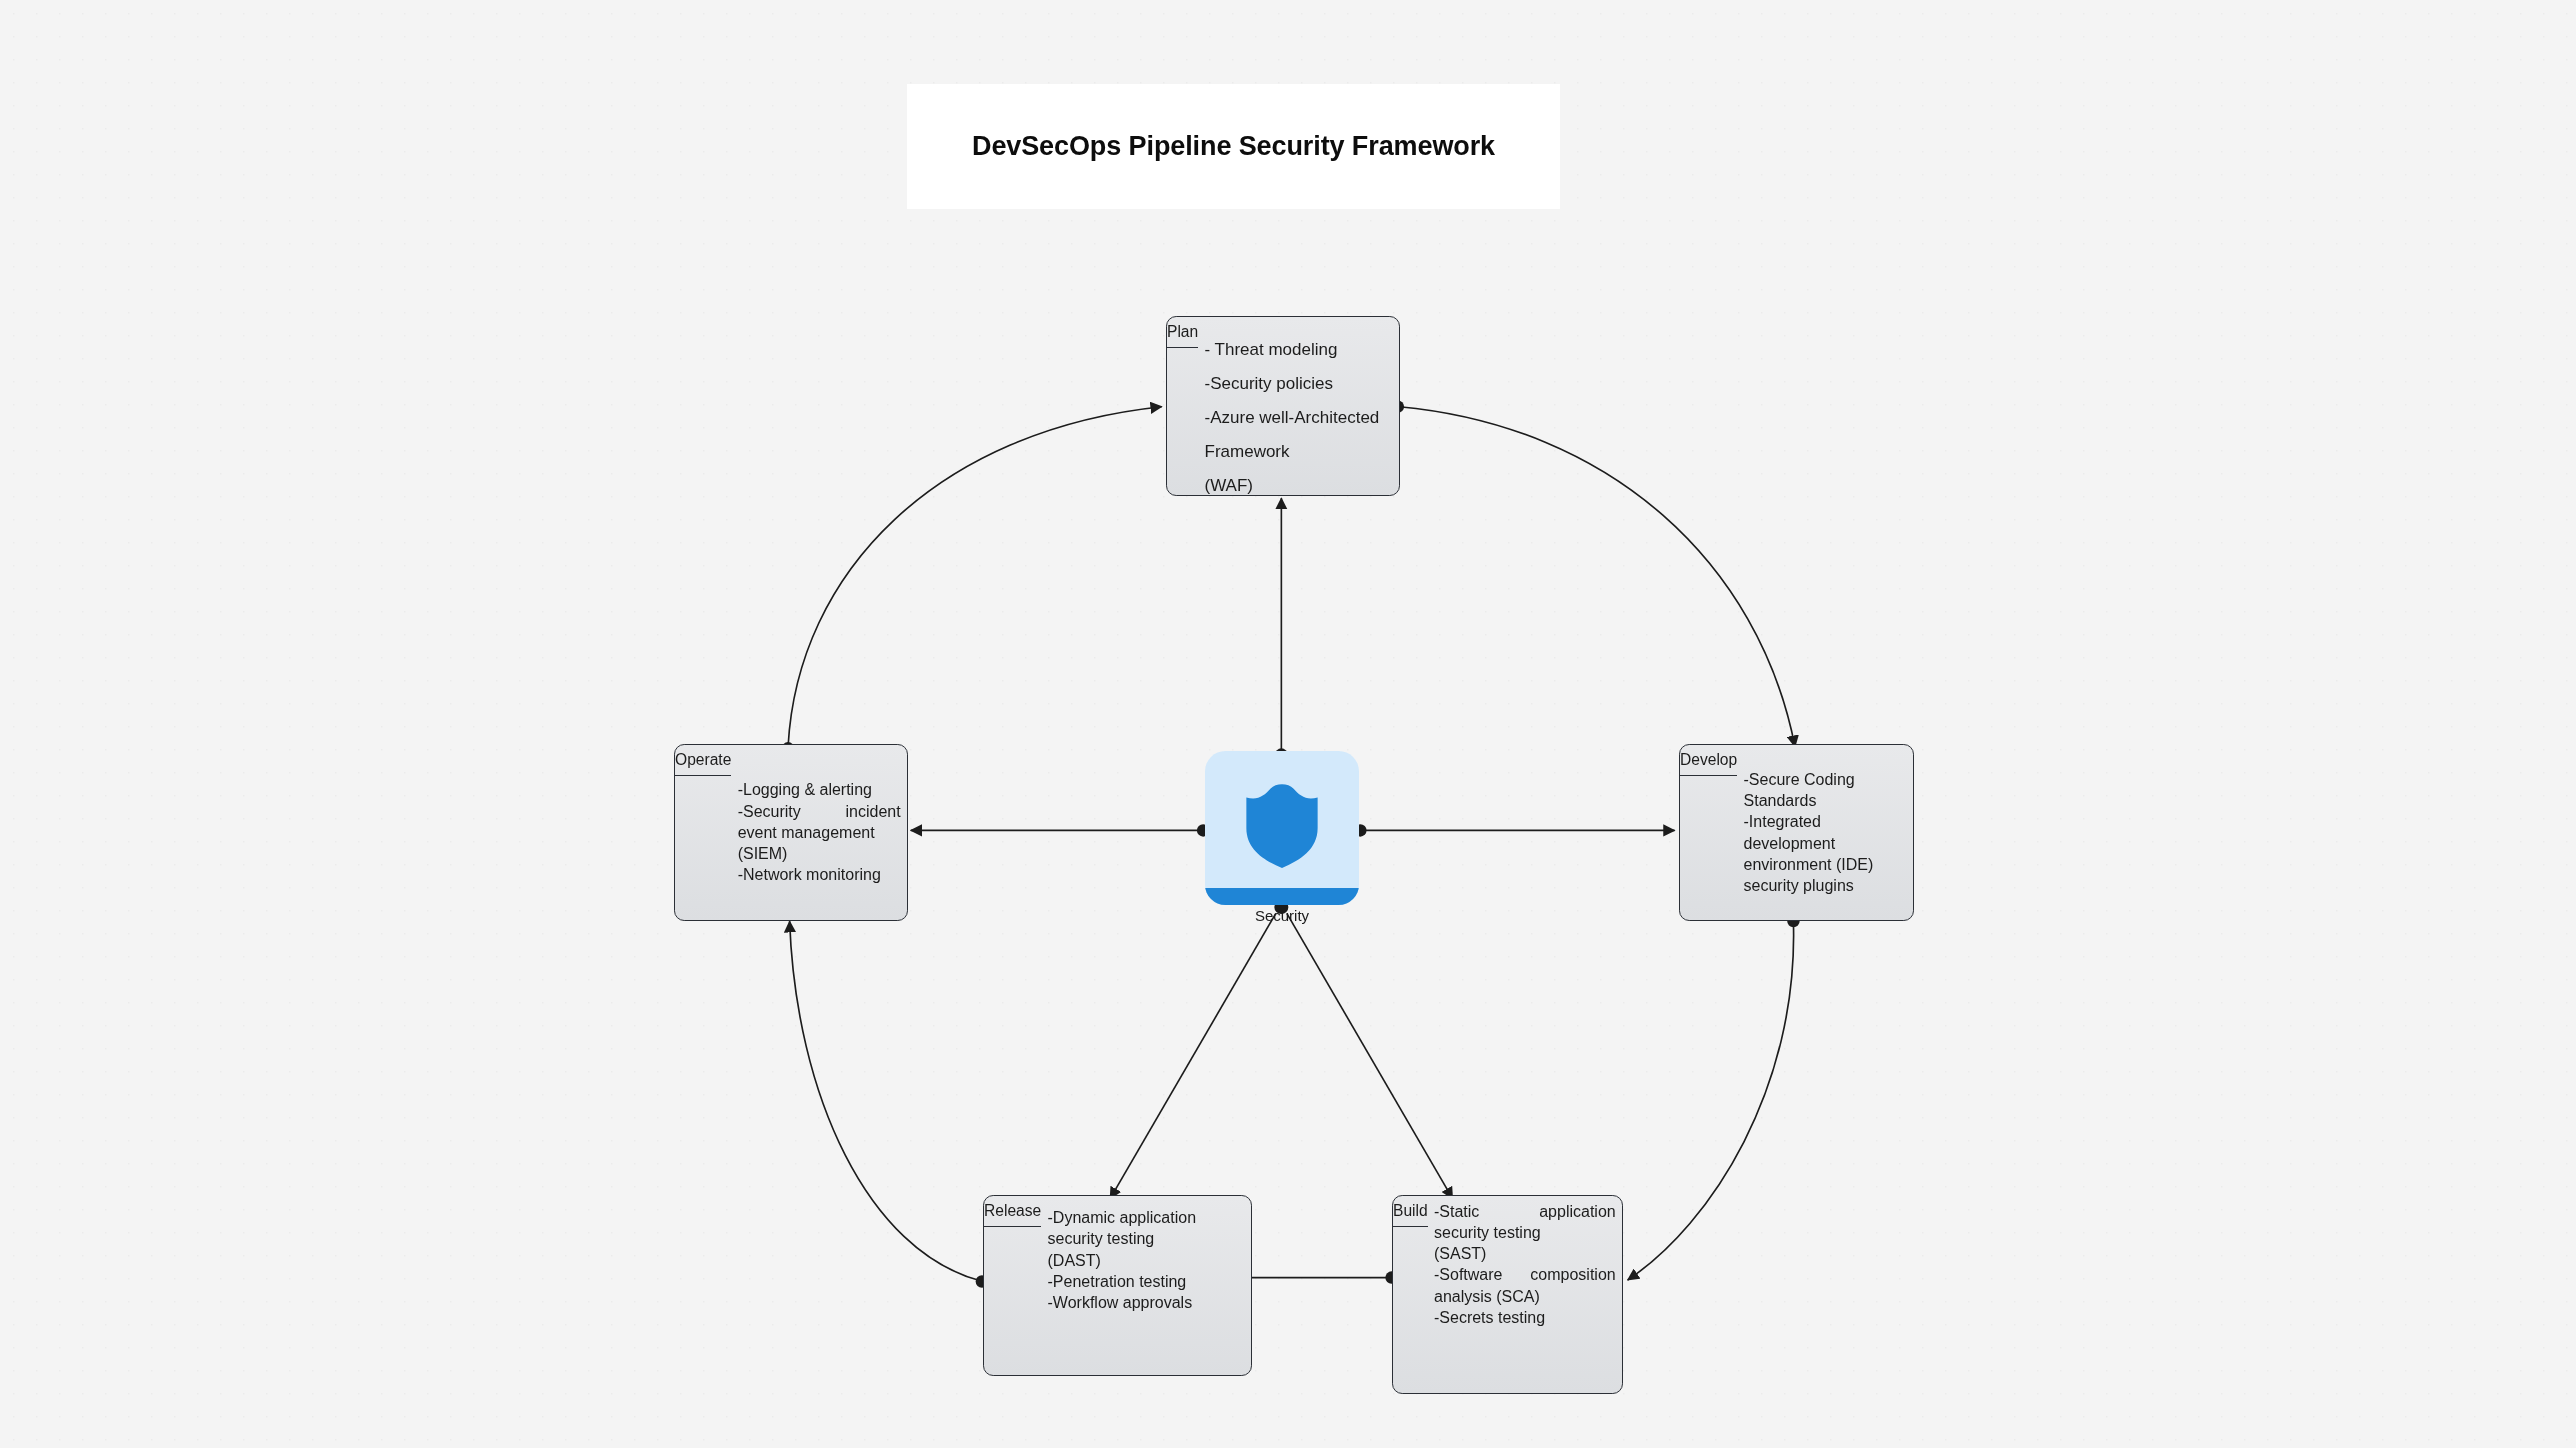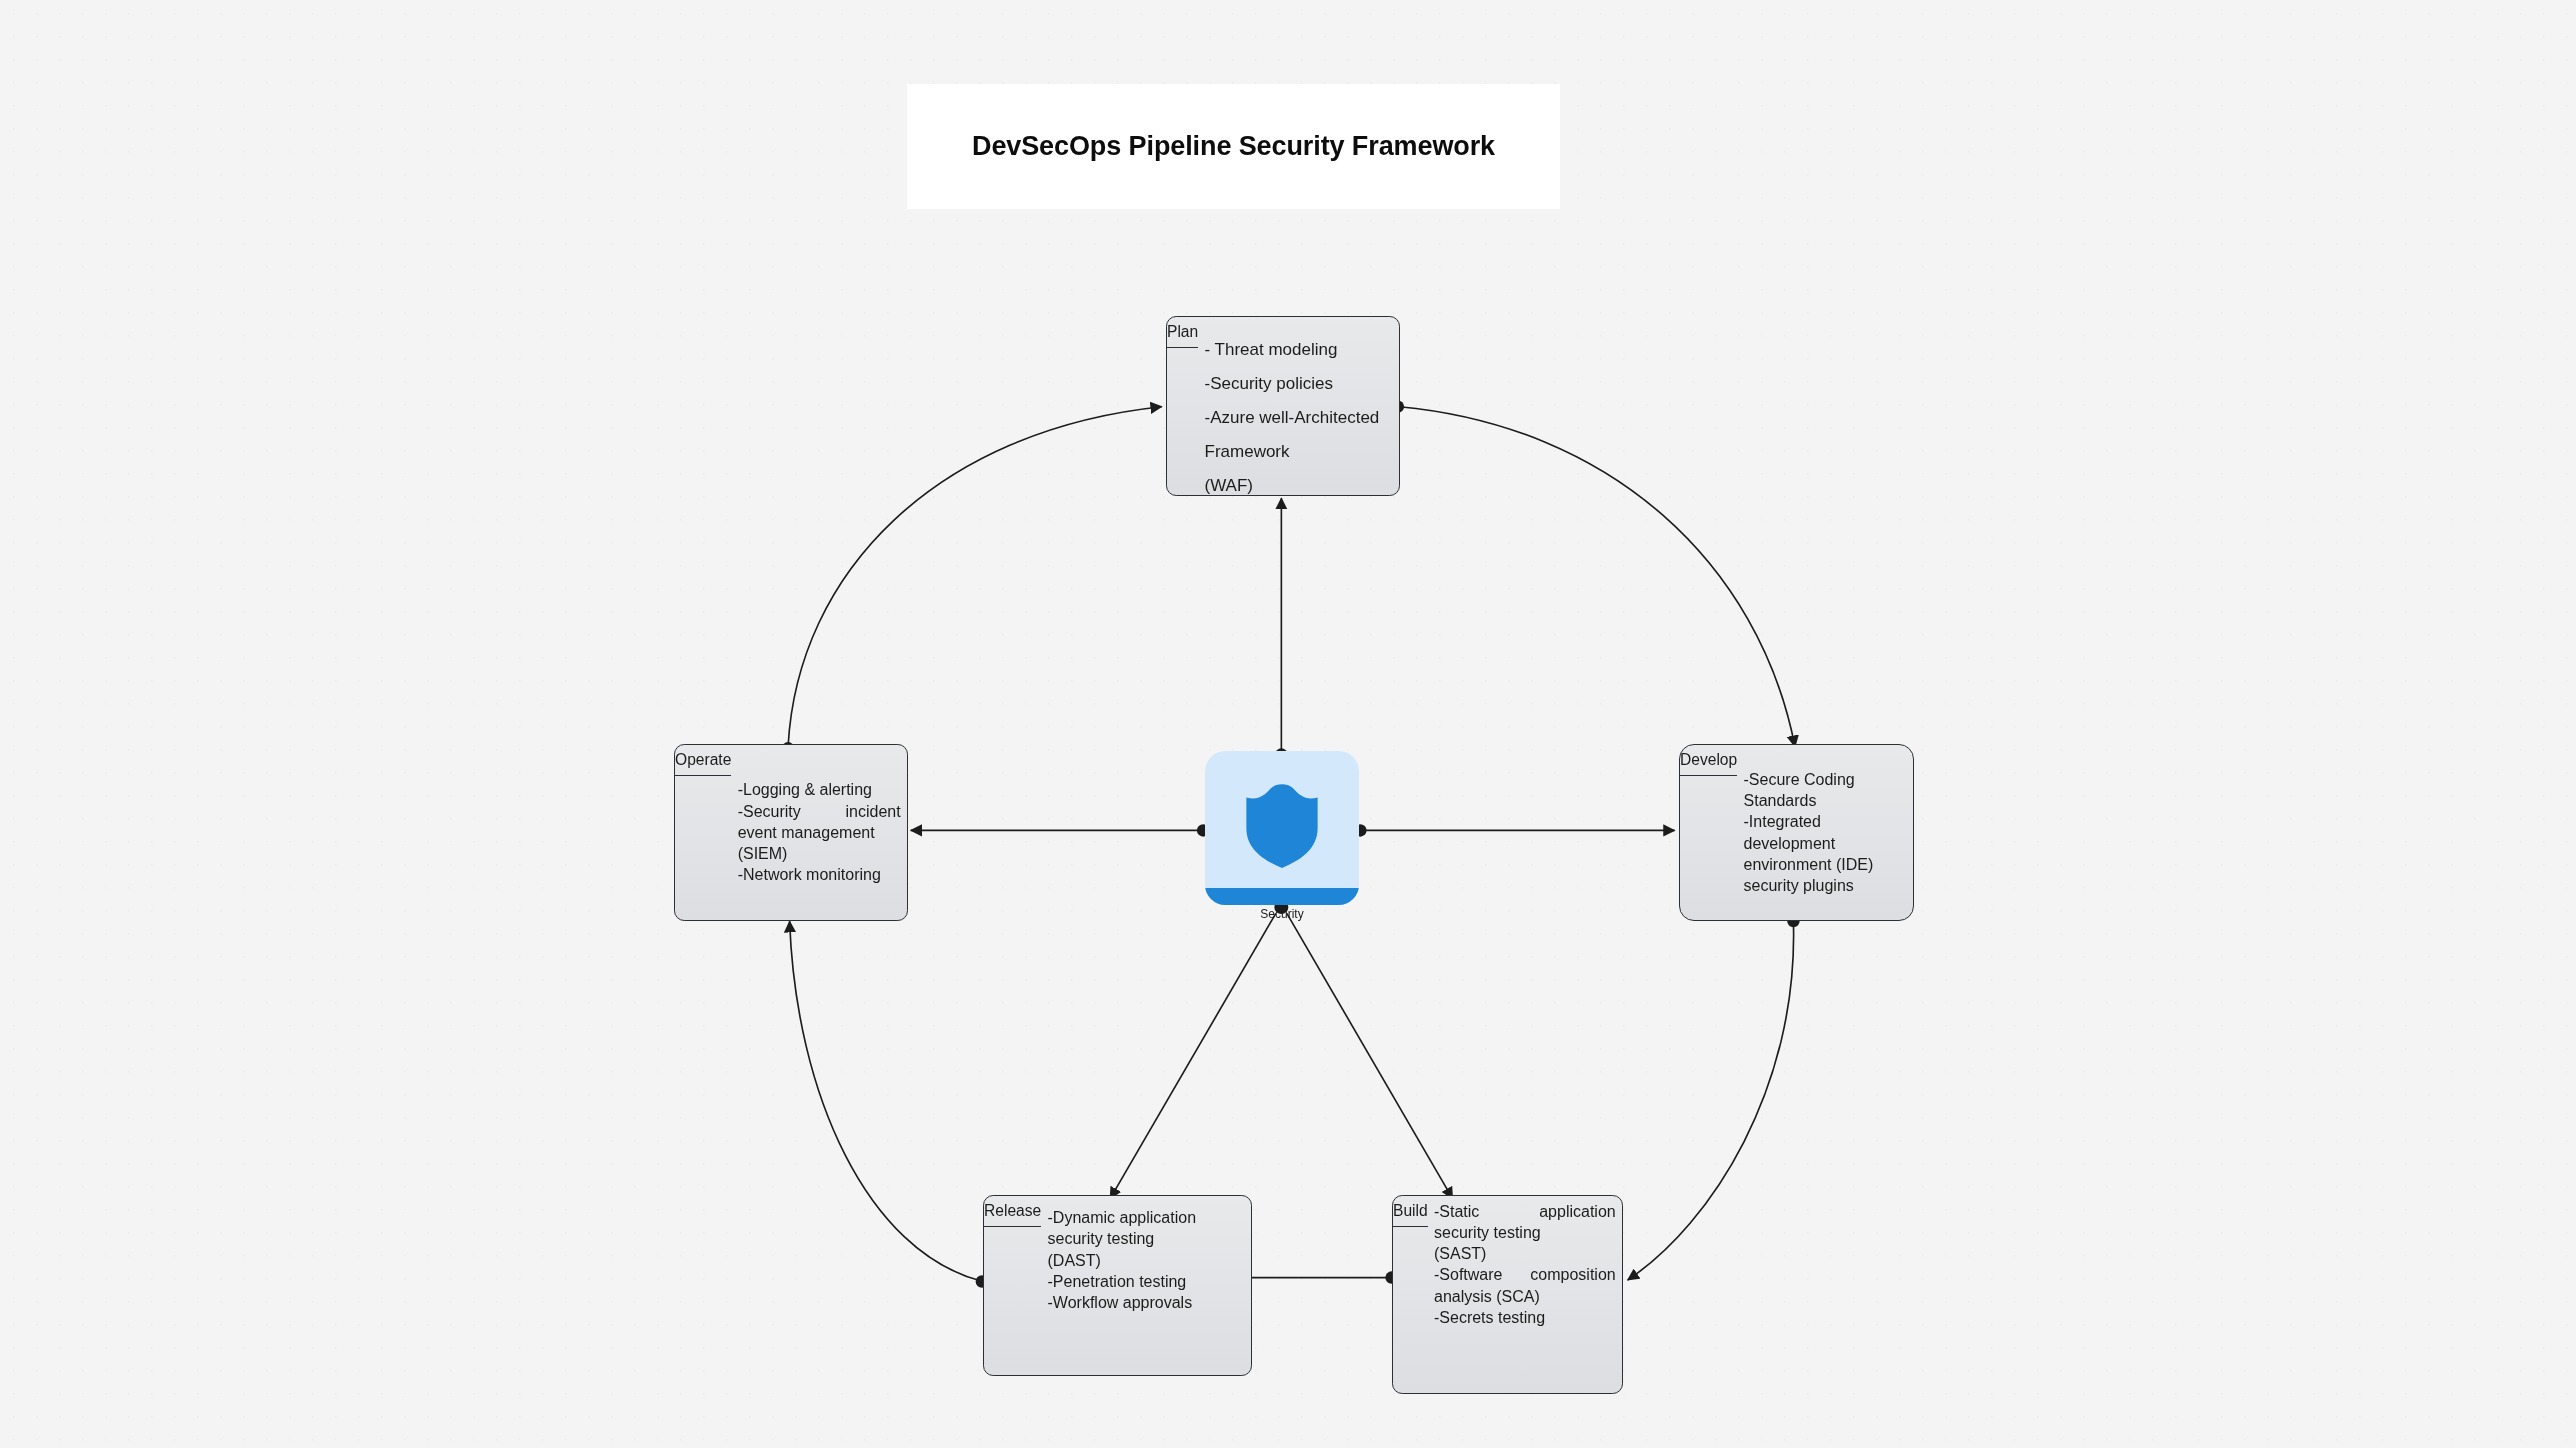--- a/index.html
+++ b/index.html
@@ -123,21 +123,21 @@
     top: 48%;
     transform: translate(-50%, -50%);
     width: 81px;
     height: 88px;
   }
   #security-label {
     position: absolute;
     left: 50%;
     transform: translateX(-50%);
     top: 156px;
-    font-size: 12px;
+    font-size: 15px;
     color: #1c1c1c;
     white-space: nowrap;
     text-align: right;
   }
 
   
   #edges {
     position: absolute;
     inset: 0;
     pointer-events: none;
@@ -193,21 +193,21 @@
       <span class="node-title">Plan</span>
     </div>
     <div class="node-body">
       <div class="node-line">- Threat modeling</div>
       <div class="node-line">-Security policies</div>
       <div class="node-line">-Azure well-Architected Framework</div>
       <div class="node-line">(WAF)</div>
     </div>
   </div>
 
-  <div class="node" id="node-develop" style="left:1679px; top:744px; width:235px; height:177px;border-radius:15px;">
+  <div class="node" id="node-develop" style="left:1679px; top:744px; width:235px; height:177px;">
     <div class="node-header">
       <span class="node-title">Develop</span>
     </div>
     <div class="node-body">
       <div class="node-line">-Secure Coding Standards</div>
       <div class="node-line">-Integrated development environment (IDE) security plugins</div>
     </div>
   </div>
 
   <div class="node" id="node-build" style="left:1392px; top:1195px; width:231px; height:199px;">

